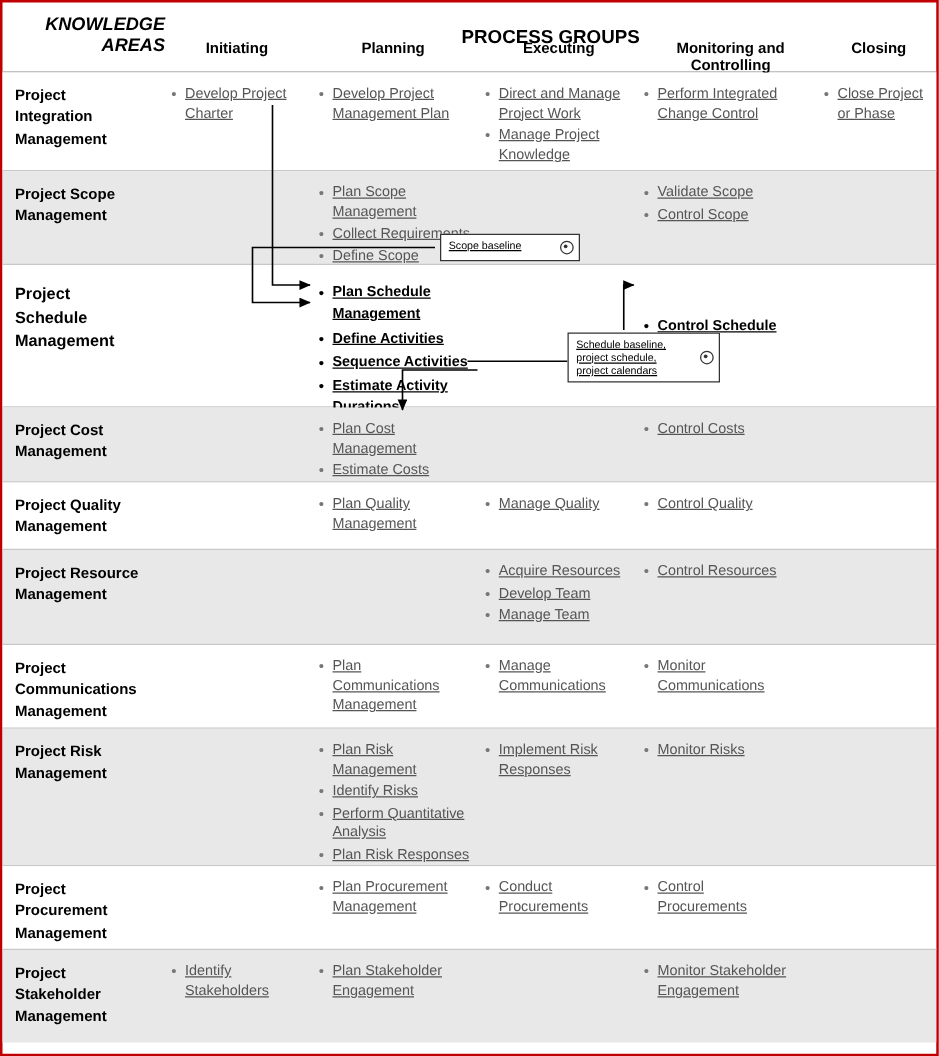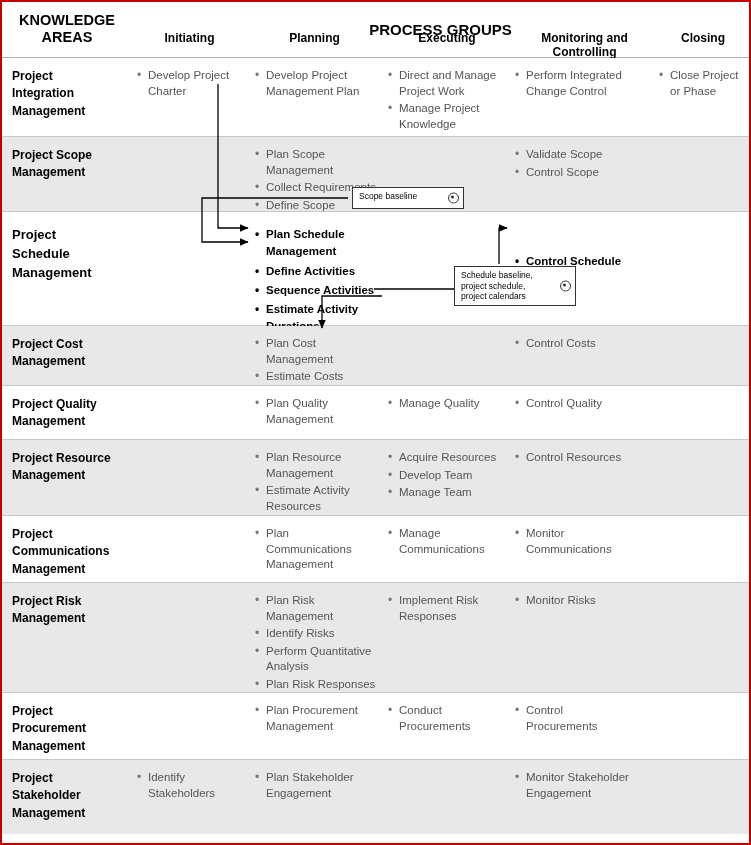--- a/index.html
+++ b/index.html
@@ -18,22 +18,22 @@
   }
   
   .hdr{
     position:relative;
     height:56px;
     border-bottom:1px solid #b0b0b0;
     box-sizing:border-box;
   }
   .hdr-ka{
     position:absolute;left:0;top:0;width:130px;height:54px;
-    display:flex;flex-direction:column;align-items:center;justify-content:center;
-    font-size:14.5px;font-weight:bold;color:#000;line-height:1.15;
+    display:flex;flex-direction:column;align-items:flex-end;justify-content:center;
+    font-size:14.5px;font-weight:bold;color:#000;line-height:1.15;font-style:italic;
   }
   .hdr-pg{
     position:absolute;left:130px;top:19px;width:617px;
     text-align:center;font-size:15px;font-weight:bold;color:#000;
   }
   .hdr-col{
     position:absolute;top:30px;
     text-align:center;font-size:12px;font-weight:bold;color:#000;line-height:1.15;
   }
   .c1{left:130px;width:115px;}
@@ -50,21 +50,21 @@
   }
   .row.shade{background:#e8e8e8;}
   .row.plain{background:#ffffff;}
   .ka{
     position:absolute;left:10px;top:10px;width:120px;
     font-size:12px;font-weight:bold;color:#000;line-height:1.45;
   }
   .ka.big{font-size:13px;}
   .cell{
     position:absolute;top:10px;
-    font-size:11.5px;color:#555;line-height:1.35;
+    font-size:11.5px;color:#555;line-height:1.35;text-decoration:underline;
   }
   .cell.dark{color:#000;font-weight:bold;}
   .itm{
     position:relative;padding-left:11px;margin-bottom:2px;
   }
   .itm:before{
     content:"\2022";
     position:absolute;left:0;top:-1px;
     color:#777;font-size:12px;
   }
@@ -80,20 +80,21 @@
     position:absolute;left:0;top:0;width:747px;height:841px;
     pointer-events:none;
   }
   .tag{
     position:absolute;
     background:#ffffff;
     border:1px solid #333;
     font-size:8.5px;color:#000;line-height:1.25;
     padding:3px 14px 3px 6px;
     box-sizing:border-box;
+    text-decoration:underline;
   }
   .tag .hole{
     position:absolute;right:4px;top:50%;transform:translateY(-50%);
     width:9px;height:9px;border:1.5px solid #333;border-radius:50%;
     background:#fff;
   }
   .tag .hole:after{
     content:"";position:absolute;left:2px;top:2px;width:3px;height:3px;
     background:#333;border-radius:50%;
   }
@@ -207,24 +208,20 @@
     <div class="cell p4">
       <div class="itm">Control Quality</div>
     </div>
   </div>
 
   <div class="row shade" style="height:76px;">
     <div class="ka">
       <div>Project Resource</div>
       <div>Management</div>
     </div>
-    <div class="cell p2">
-      <div class="itm">Plan Resource Management</div>
-      <div class="itm">Estimate Activity Resources</div>
-    </div>
     <div class="cell p3">
       <div class="itm">Acquire Resources</div>
       <div class="itm">Develop Team</div>
       <div class="itm">Manage Team</div>
     </div>
     <div class="cell p4">
       <div class="itm">Control Resources</div>
     </div>
   </div>
 

